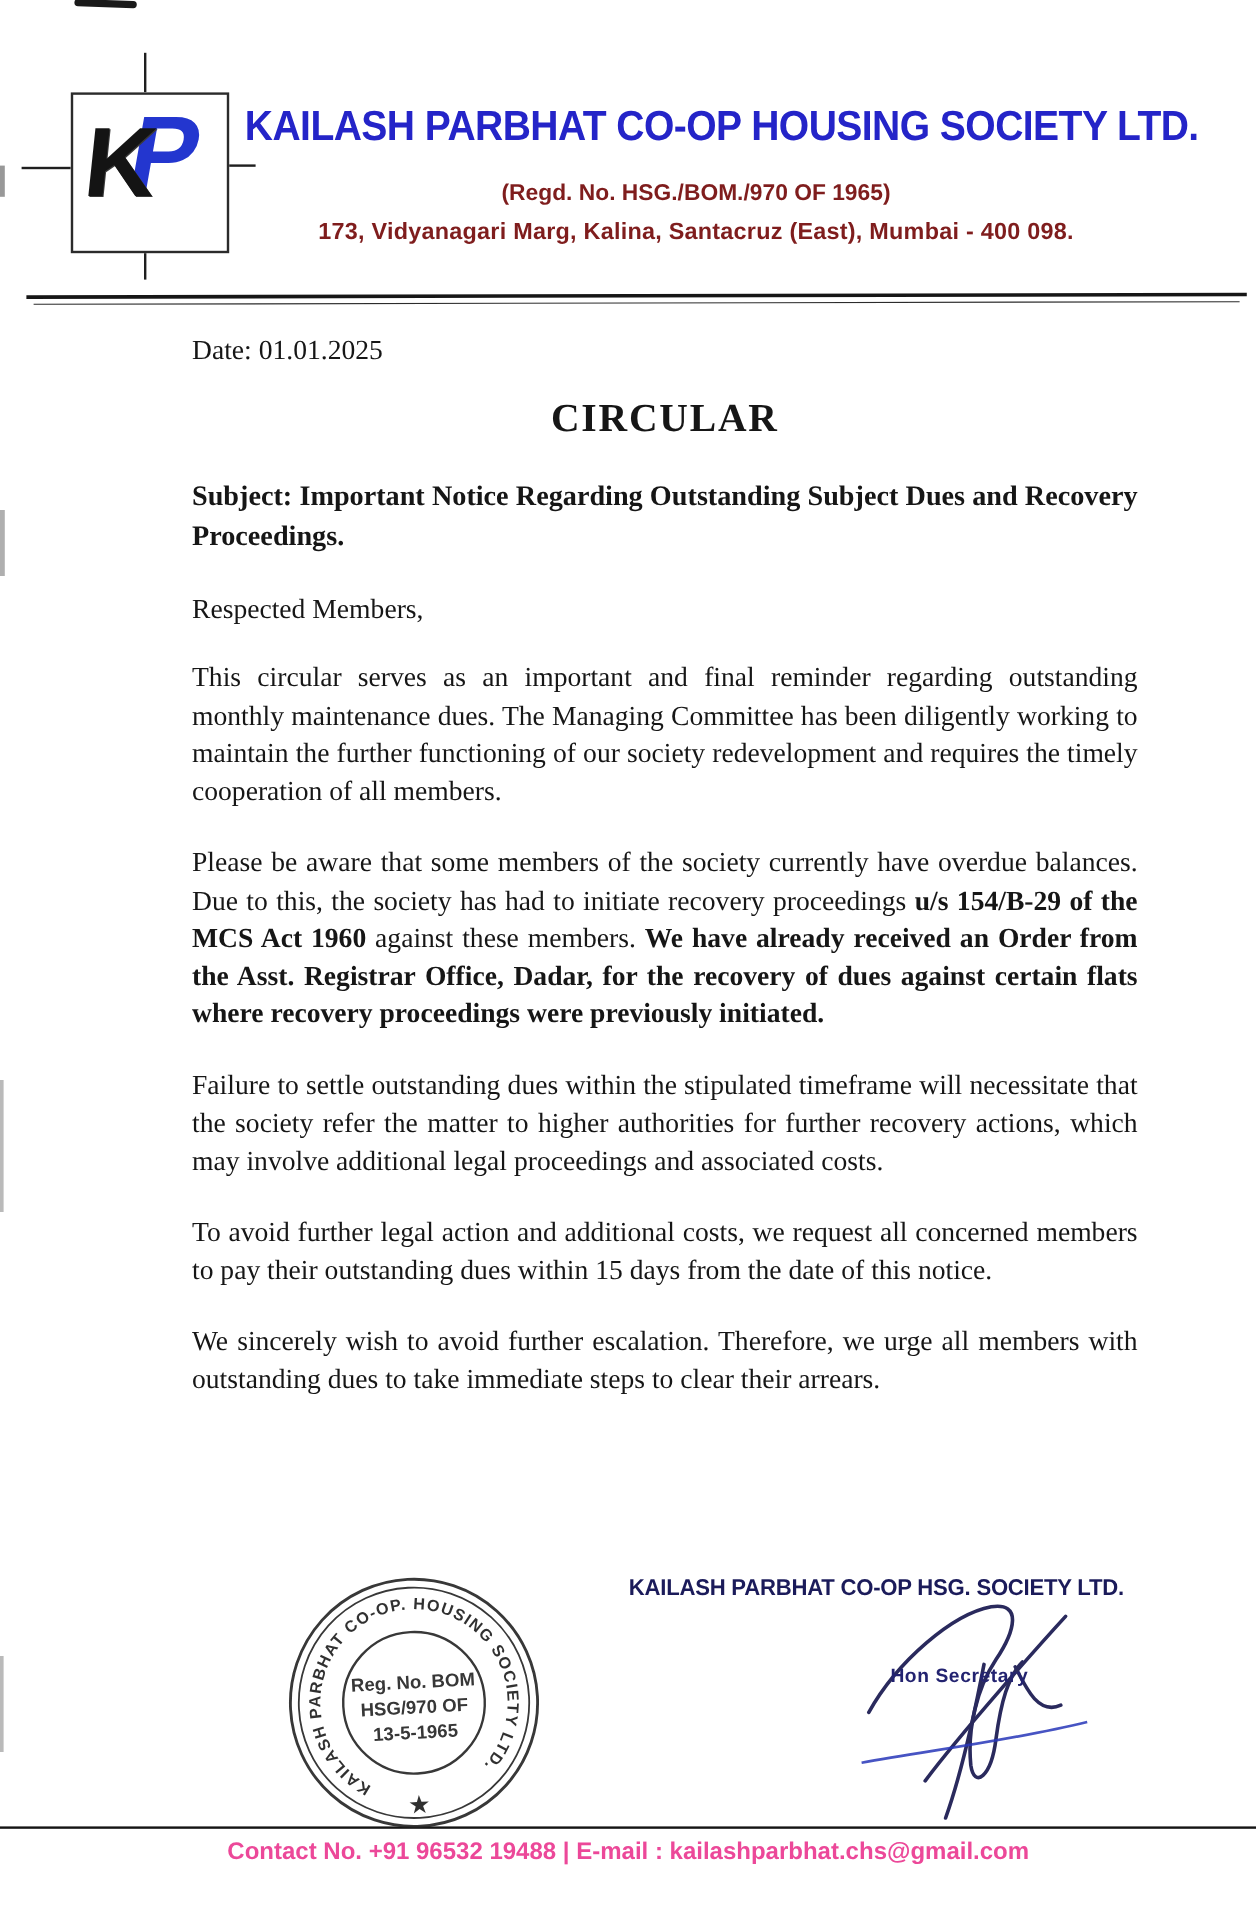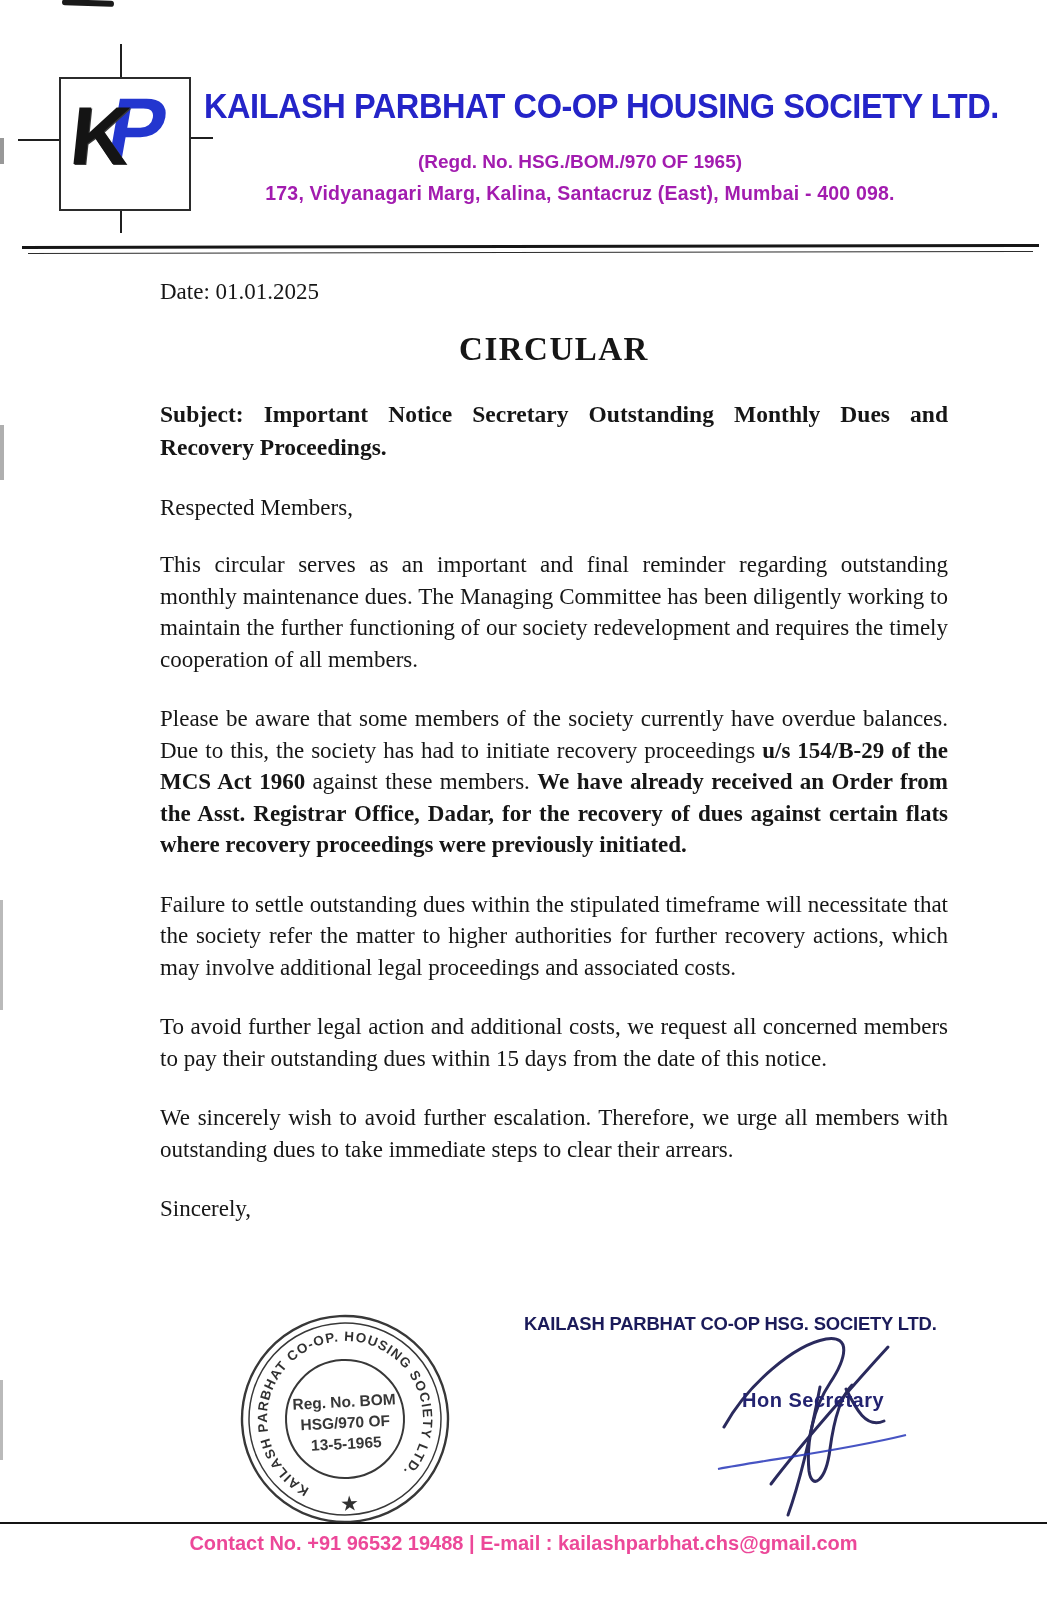--- a/index.html
+++ b/index.html
@@ -26,21 +26,21 @@
   .tick{position:absolute; background:#1f1f1f;}
   .tick.v-top{left:120px; top:44px; width:2px; height:33px;}
   .tick.v-bottom{left:120px; top:207px; width:2px; height:26px;}
   .tick.h-left{left:18px; top:139px; width:41px; height:2px;}
   .tick.h-right{left:187px; top:137px; width:26px; height:2px;}
   .header-title{position:absolute; left:204px; top:86px; width:840px;
     font-family:"Liberation Sans",sans-serif; font-weight:bold; font-size:35px;
     letter-spacing:-.5px; color:#2424c8; transform:scaleX(.93); transform-origin:left top;
     white-space:nowrap;}
   .header-sub{position:absolute; left:195px; top:151px; width:770px; text-align:center;
-    font-family:"Liberation Sans",sans-serif; font-weight:bold; color:#a21caf;}
+    font-family:"Liberation Sans",sans-serif; font-weight:bold; color:#7f1d1d;}
   .header-sub .regd{font-size:19px; margin-bottom:9px;}
   .header-sub .addr{font-size:19.5px; letter-spacing:.2px;text-align:center;}
   .rule-a{position:absolute; left:22px; right:8px; top:245px; height:2.5px; background:#161616; transform:rotate(-.12deg);}
   .rule-b{position:absolute; left:28px; right:14px; top:252px; height:1.3px; background:#2c2c2c; transform:rotate(-.12deg);}
   
   .body-text{position:absolute; left:160px; top:276px; width:788px;
     font-size:23px; line-height:31.5px;}
   .date-line{margin:0 0 0 0;}
   .doc-title{margin:18px 0 26px 0; text-align:center; font-size:33px; line-height:46px;
     font-weight:600; letter-spacing:1.5px;}
@@ -52,21 +52,21 @@
   .closing{margin:4px 0 0 0;}
   
   .stamp{position:absolute; left:233px; top:1301px; width:224px; height:236px; transform:rotate(-3deg); z-index:3;}
   
   .sig-block{position:absolute; left:520px; top:1305px; width:400px; height:230px;}
   .sig-org{position:absolute; left:4px; top:8px; width:396px;
     font-family:"Liberation Sans",sans-serif; font-weight:bold; font-size:19px;
     color:#1b1b5a; letter-spacing:-.2px; transform:scaleX(.97); transform-origin:left top; white-space:nowrap;}
   .sig-svg{position:absolute; left:196px; top:24px;}
   .sig-role{position:absolute; left:222px; top:84px;
-    font-family:"Liberation Sans",sans-serif; font-weight:bold; font-size:20px;
+    font-family:"Liberation Sans",sans-serif; font-weight:bold; font-size:16px;
     color:#232370; letter-spacing:.5px;}
   
   .footer-rule{position:absolute; left:0; right:0; top:1522px; height:1.6px; background:#141414;}
   .footer-text{position:absolute; left:0; right:0; top:1532px; text-align:center;
     font-family:"Liberation Sans",sans-serif; font-weight:bold; font-size:20px; color:#ec4899;}
   .stamp text, .stamp textPath{font-family:"Liberation Sans",sans-serif;}
 </style>
 </head>
 <body>
 
@@ -94,34 +94,33 @@
     <div class="regd">(Regd. No. HSG./BOM./970 OF 1965)</div>
     <div class="addr">173, Vidyanagari Marg, Kalina, Santacruz (East), Mumbai - 400 098.</div>
   </div>
 
   <div class="rule-a"></div>
   <div class="rule-b"></div>
 
   <div class="body-text">
     <p class="date-line">Date: 01.01.2025</p>
     <p class="doc-title">CIRCULAR</p>
-    <p class="subject">Subject: Important Notice Secretary Outstanding Monthly Dues and Recovery Proceedings.</p>
+    <p class="subject">Subject: Important Notice Regarding Outstanding Subject Dues and Recovery Proceedings.</p>
     <p class="salutation">Respected Members,</p>
 
     <p class="para">This circular serves as an important and final reminder regarding outstanding monthly maintenance dues. The Managing Committee has been diligently working to maintain the further functioning of our society redevelopment and requires the timely cooperation of all members.</p>
 
     <p class="para"><span>Please be aware that some members of the society currently have overdue balances. Due to this, the society has had to initiate recovery proceedings </span><span class="b">u/s 154/B-29 of the MCS Act 1960</span><span> against these members. </span><span class="b">We have already received an Order from the Asst. Registrar Office, Dadar, for the recovery of dues against certain flats where recovery proceedings were previously initiated.</span></p>
 
     <p class="para">Failure to settle outstanding dues within the stipulated timeframe will necessitate that the society refer the matter to higher authorities for further recovery actions, which may involve additional legal proceedings and associated costs.</p>
 
     <p class="para bold">To avoid further legal action and additional costs, we request all concerned members to pay their outstanding dues within 15 days from the date of this notice.</p>
 
     <p class="para">We sincerely wish to avoid further escalation. Therefore, we urge all members with outstanding dues to take immediate steps to clear their arrears.</p>
 
-    <p class="closing">Sincerely,</p>
   </div>
 
   <div class="stamp">
     <svg width="224" height="236" viewBox="0 0 224 236">
       <circle cx="112" cy="118" r="103" fill="none" stroke="#222222" stroke-width="2.4" opacity=".9"></circle>
       <circle cx="112" cy="118" r="96" fill="none" stroke="#222222" stroke-width="1.5" opacity=".9"></circle>
       <circle cx="112" cy="118" r="59" fill="none" stroke="#222222" stroke-width="2" opacity=".9"></circle>
       <defs>
         <path id="ringPath" d="M 73 185.5 A 78 78 0 1 1 151 185.5" fill="none"></path>
       </defs>

